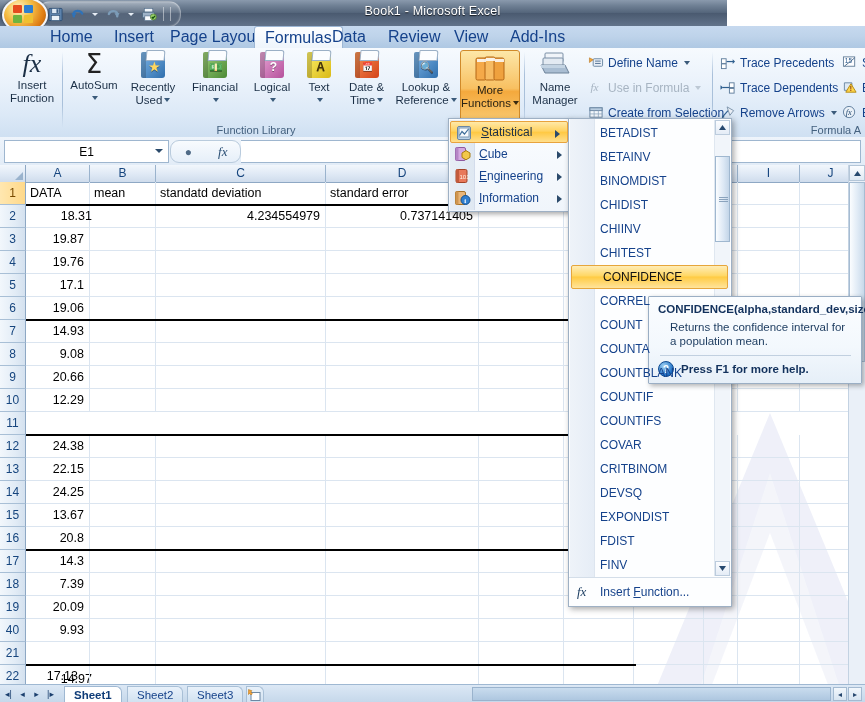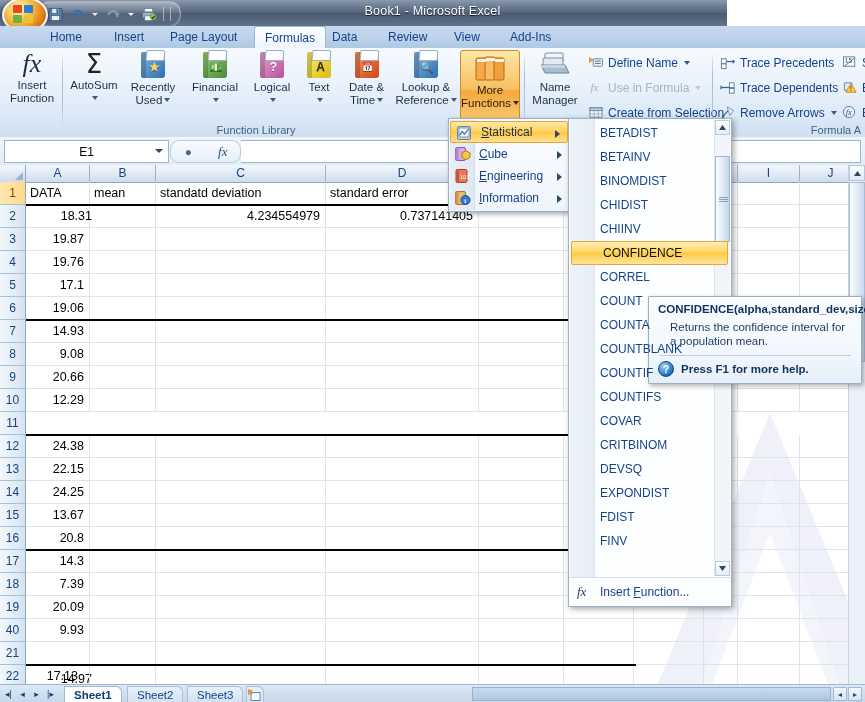--- a/index.html
+++ b/index.html
@@ -49,21 +49,21 @@
   .orb-q{position:absolute;width:9px;height:8px;border-radius:1px;}
 
   
   .tabstrip{
     position:absolute;left:0;top:26px;width:865px;height:22px;
     background:linear-gradient(to bottom,#c6d9ef 0%,#bed3ea 48%,#aec8e3 100%);
     border-bottom:1px solid #9cb6d4;
   }
   .tab{
     position:absolute;top:0;height:22px;line-height:22px;padding:0 10px;
-    font-size:12px;color:#15428b;white-space:nowrap;
+    font-size:16px;color:#15428b;white-space:nowrap;
   }
   .tab.active{
     background:linear-gradient(to bottom,#fdfeff 0%,#f3f8fd 60%,#edf4fb 100%);
     border:1px solid #9cb6d4;border-bottom:none;
     border-radius:3px 3px 0 0;color:#15428b;
     height:23px;line-height:22px;
   }
 
   
   .ribbon{
@@ -970,20 +970,21 @@
 
   <div class="menu2">
     <div class="list">
       <div class="rail"></div>
       <div id="funclist" style="position:relative;z-index:2;padding-top:2px;">
           <div class="fitem">BETADIST</div>
           <div class="fitem">BETAINV</div>
           <div class="fitem">BINOMDIST</div>
           <div class="fitem">CHIDIST</div>
           <div class="fitem">CHIINV</div>
+          <div class="fitem">CHITEST</div>
           <div class="fitem hl">CONFIDENCE</div>
           <div class="fitem">CORREL</div>
           <div class="fitem">COUNT</div>
           <div class="fitem">COUNTA</div>
           <div class="fitem">COUNTBLANK</div>
           <div class="fitem">COUNTIF</div>
           <div class="fitem">COUNTIFS</div>
           <div class="fitem">COVAR</div>
           <div class="fitem">CRITBINOM</div>
           <div class="fitem">DEVSQ</div>

